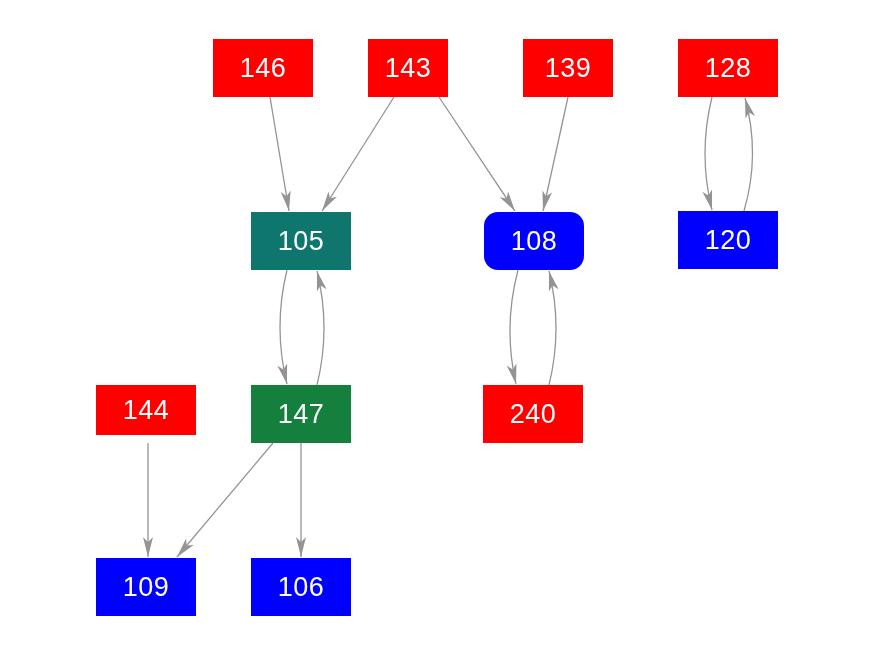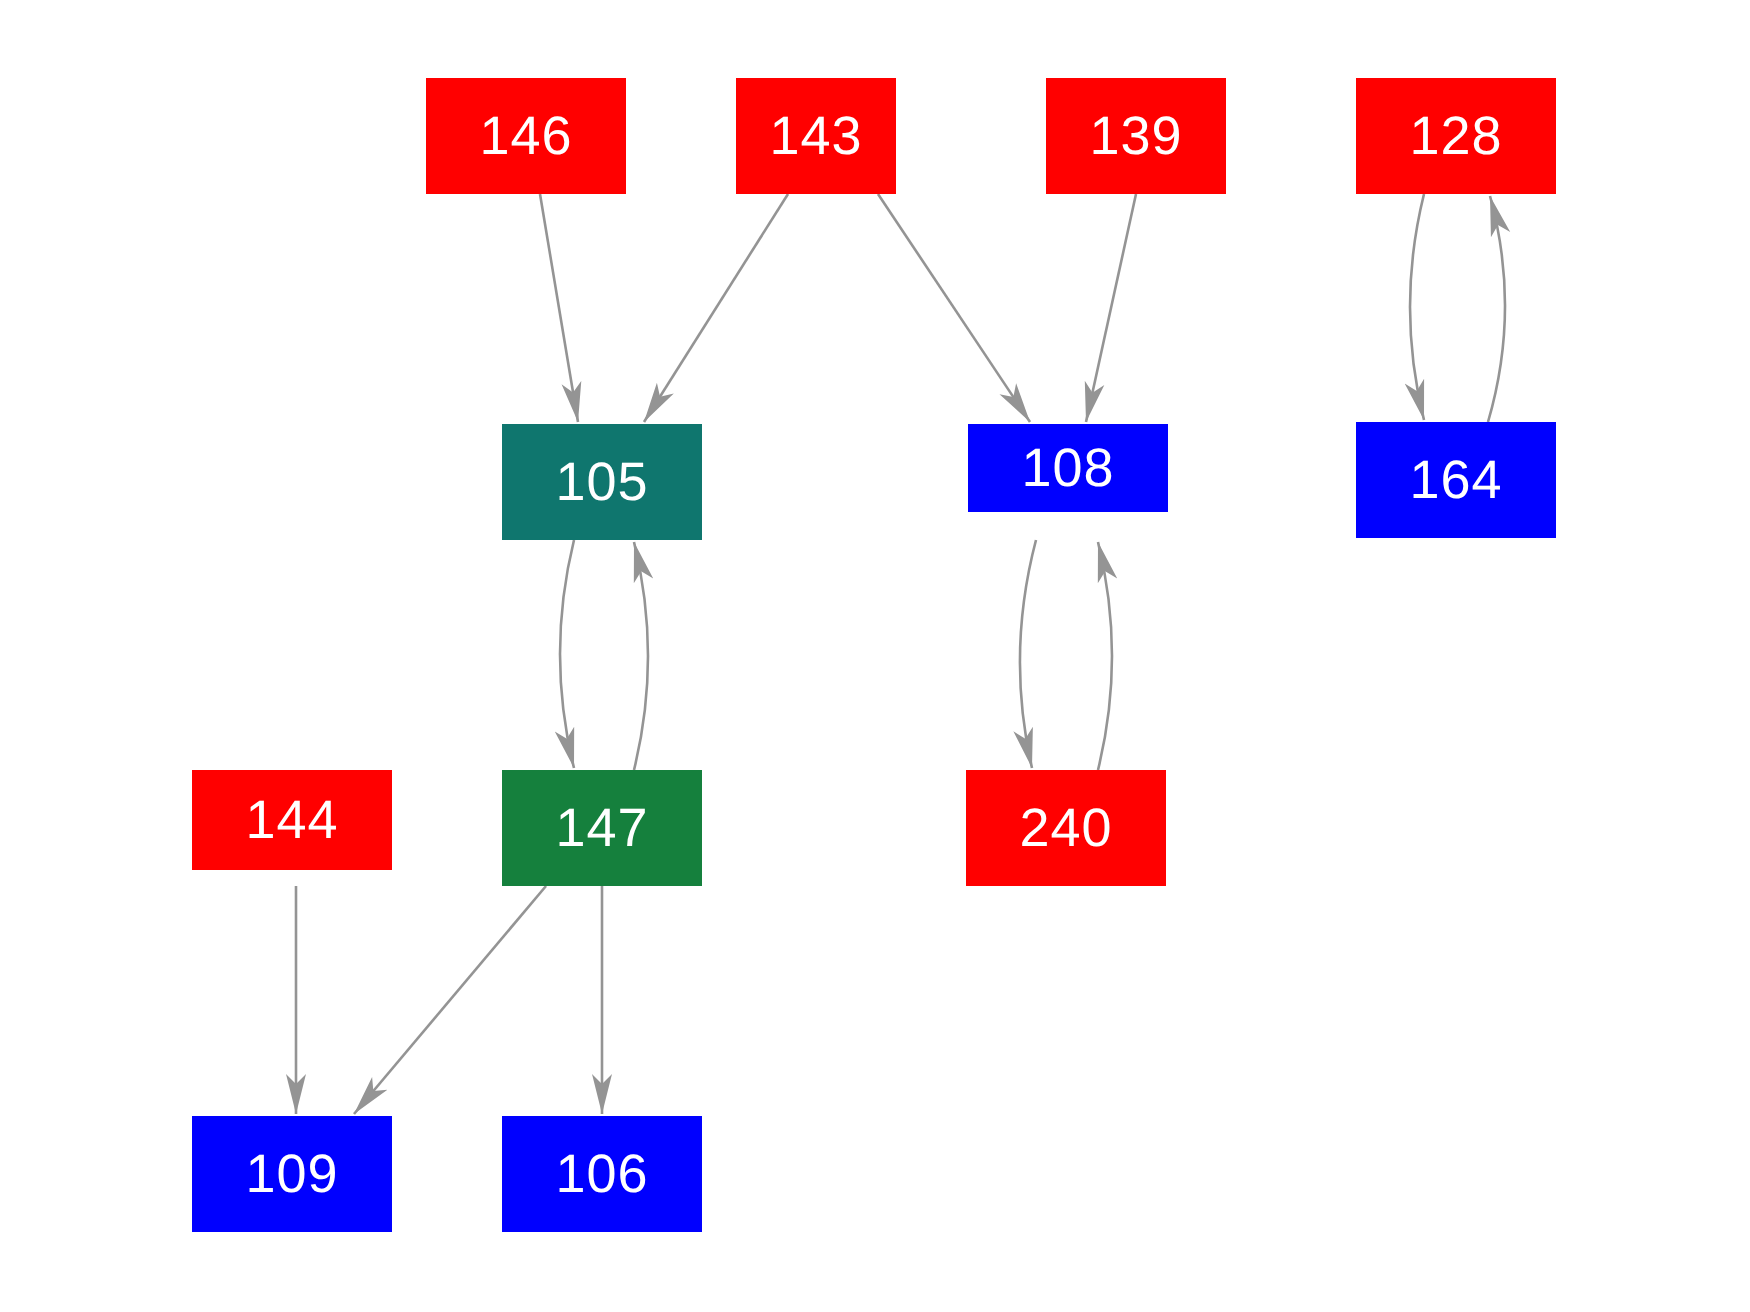--- a/index.html
+++ b/index.html
@@ -72,25 +72,25 @@
       </div>
       <div class="node" style="left: 523px; top: 39px; width: 90px; height: 58px; background: rgb(255, 0, 0);">
         <span class="label" style="color: rgb(255, 255, 255);">139</span>
       </div>
       <div class="node" style="left: 678px; top: 39px; width: 100px; height: 58px; background: rgb(255, 0, 0);">
         <span class="label" style="color: rgb(255, 255, 255);">128</span>
       </div>
       <div class="node" style="left: 251px; top: 212px; width: 100px; height: 58px; background: #0f766e;">
         <span class="label" style="color: rgb(255, 255, 255);">105</span>
       </div>
-      <div class="node" style="left: 484px; top: 212px; width: 100px; height: 44px; background: rgb(0, 0, 255);">
+      <div class="node" style="left: 484px; top: 212px; width: 100px; height: 58px; background: rgb(0, 0, 255); border-radius: 14px;">
         <span class="label" style="color: rgb(255, 255, 255);">108</span>
       </div>
       <div class="node" style="left: 678px; top: 211px; width: 100px; height: 58px; background: rgb(0, 0, 255);">
-        <span class="label" style="color: rgb(255, 255, 255);">164</span>
+        <span class="label" style="color: rgb(255, 255, 255);">120</span>
       </div>
       <div class="node" style="left: 96px; top: 385px; width: 100px; height: 50px; background: rgb(255, 0, 0);">
         <span class="label" style="color: rgb(255, 255, 255);">144</span>
       </div>
       <div class="node" style="left: 251px; top: 385px; width: 100px; height: 58px; background: #15803d; justify-content: center;">
         <span class="label" style="color: rgb(255, 255, 255);">147</span>
       </div>
       <div class="node" style="left: 483px; top: 385px; width: 100px; height: 58px; background: rgb(255, 0, 0);">
         <span class="label" style="color: rgb(255, 255, 255);">240</span>
       </div>

